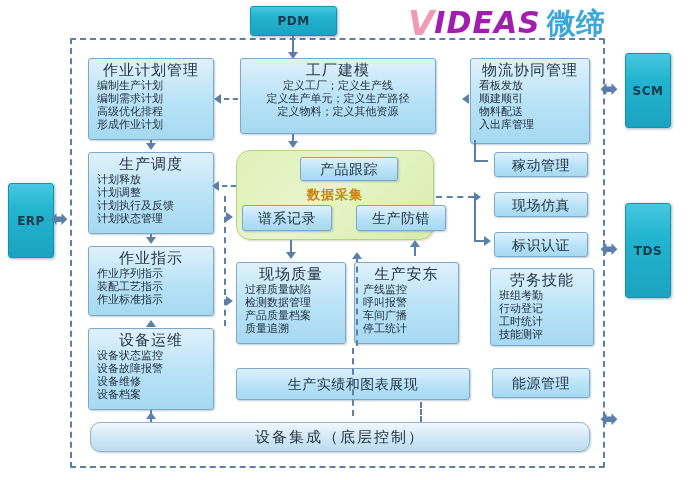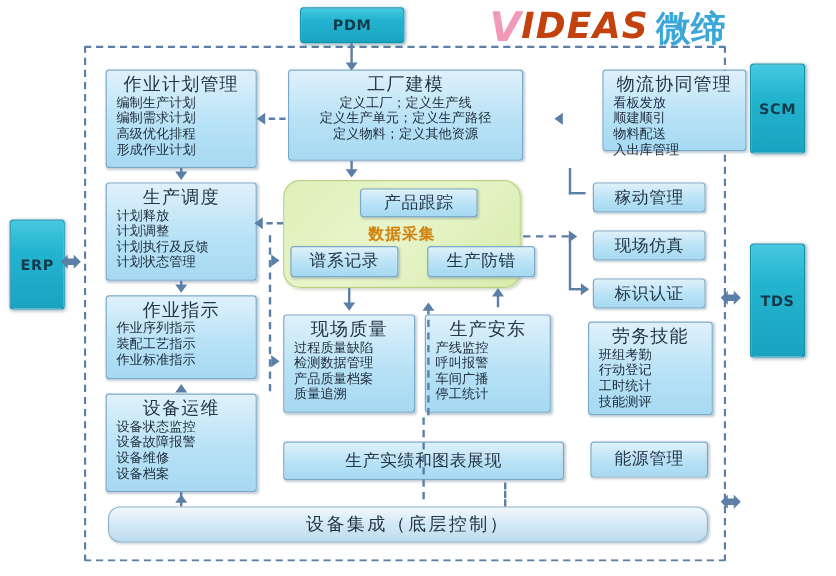--- a/index.html
+++ b/index.html
@@ -107,21 +107,21 @@
     position:absolute;
     display:flex;align-items:center;
     font-style:italic;font-weight:bold;
   }
   .logo .v{
     font-size:34px;color:#f09ab8;
     font-style:italic;font-weight:bold;
     line-height:34px;
   }
   .logo .ideas{
-    font-size:30px;color:#c2410c;
+    font-size:30px;color:#a21caf;
     letter-spacing:1px;line-height:34px;
   }
   .logo .cn{
     font-size:29px;color:#3aa7d8;
     font-style:normal;font-weight:bold;
     margin-left:6px;line-height:34px;
     font-family:"DejaVu Sans","Liberation Sans",sans-serif;
   }
 </style>
 </head>
@@ -181,21 +181,21 @@
     <div class="li">设备档案</div>
   </div>
 
   <div class="abs mod" style="left:240px;top:58px;width:196px;height:76px;">
     <div class="ttl">工厂建模</div>
     <div class="li" style="align-self:center;padding-left:0;">定义工厂；定义生产线</div>
     <div class="li" style="align-self:center;padding-left:0;">定义生产单元；定义生产路径</div>
     <div class="li" style="align-self:center;padding-left:0;">定义物料；定义其他资源</div>
   </div>
 
-  <div class="abs mod" style="left:470px;top:58px;width:120px;height:68px;margin-left:32px;">
+  <div class="abs mod" style="left:470px;top:58px;width:120px;height:86px;">
     <div class="ttl">物流协同管理</div>
     <div class="li">看板发放</div>
     <div class="li">顺建顺引</div>
     <div class="li">物料配送</div>
     <div class="li">入出库管理</div>
   </div>
 
   <div class="abs greenpanel" style="left:236px;top:150px;width:198px;height:90px;"></div>
 
   <div class="abs mod only" style="left:300px;top:157px;width:98px;height:24px;">

